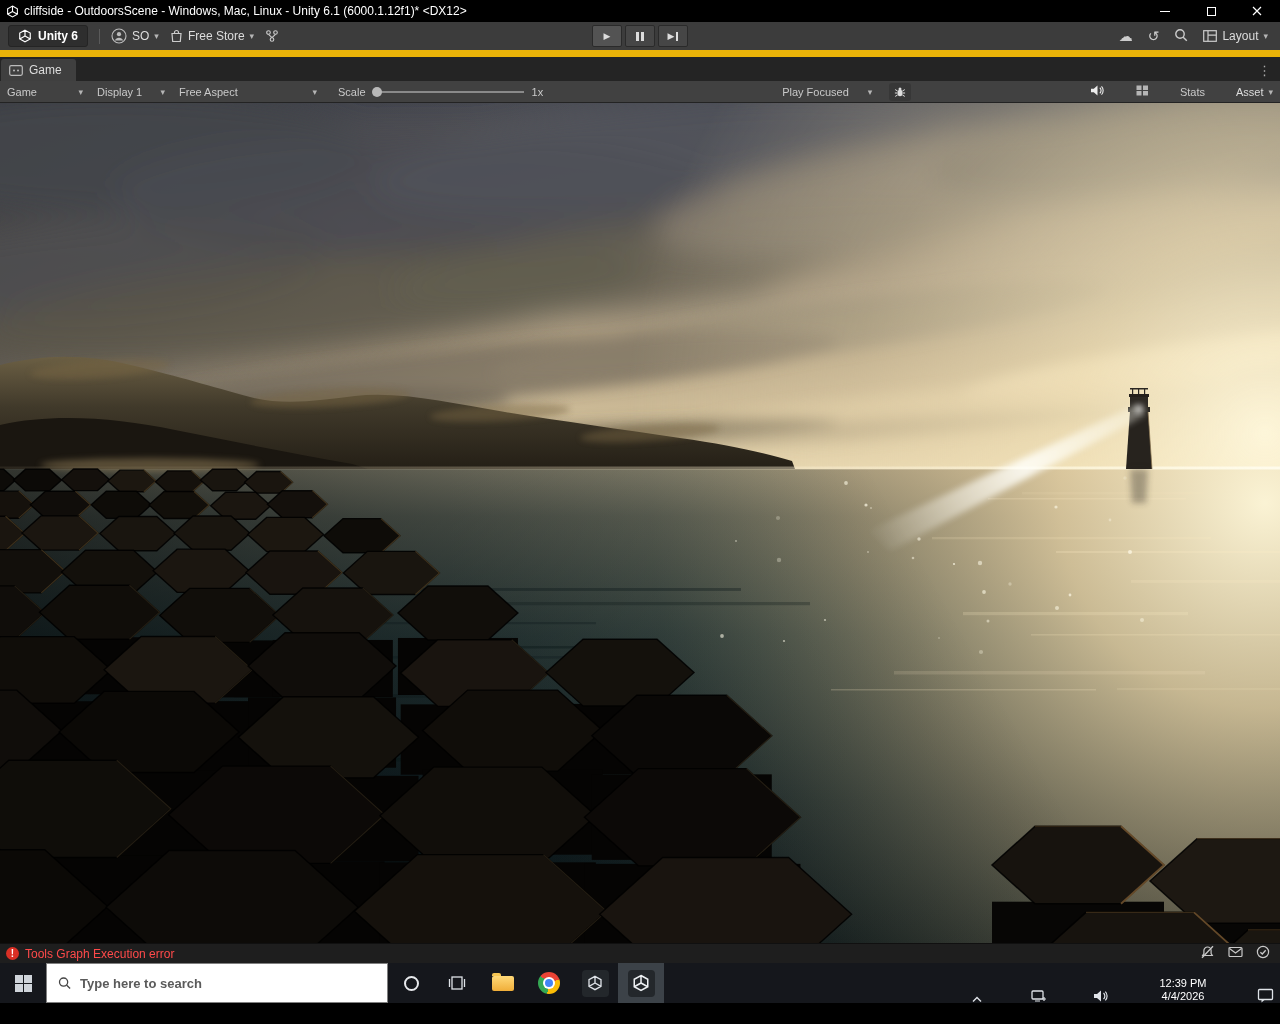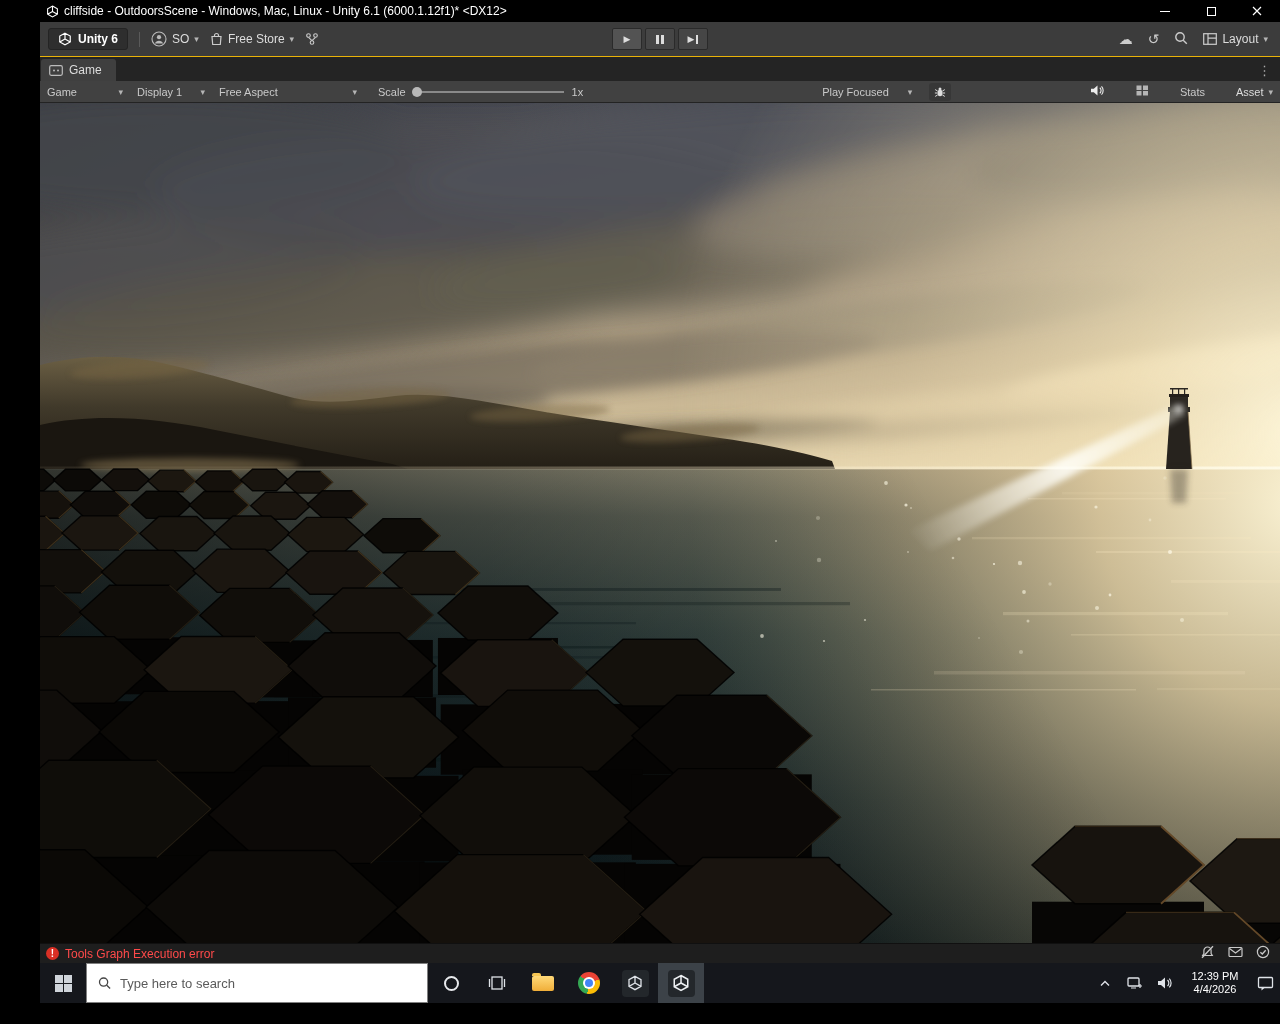--- a/index.html
+++ b/index.html
@@ -1,32 +1,32 @@
 <!DOCTYPE html>
 <html><head>
 <meta charset="utf-8">
 <style>
   *{box-sizing:border-box;margin:0;padding:0;}
   html,body{width:1280px;height:1024px;overflow:hidden;background:#000;font-family:"Liberation Sans",sans-serif;}
-  .app{width:1280px;height:1024px;display:flex;flex-direction:column;padding-left:40px;}
+  .app{width:1280px;height:1024px;display:flex;flex-direction:column;}
 
   
   .titlebar{flex:0 0 22px;background:#000;color:#fff;display:flex;align-items:center;font-size:12px;}
   .ticon{width:24px;display:flex;justify-content:center;align-items:center;}
   .winbtns{margin-left:auto;display:flex;height:100%;}
   .winbtn{width:46px;display:flex;align-items:center;justify-content:center;}
   .minbar{width:10px;height:1px;background:#fff;display:block;}
   .maxbox{width:9px;height:9px;border:1px solid #fff;display:block;}
 
   
   .menubar{flex:0 0 21px;background:#000;display:flex;align-items:center;color:#eee;font-size:12px;padding-left:6px;}
   .menu-item{padding:0 9px;height:100%;display:flex;align-items:center;cursor:default;}
 
   
-  .toolbar{flex:0 0 35px;background:#3c3c3c;border-bottom:1px solid #eab308;display:flex;align-items:center;position:relative;color:#ddd;font-size:12px;}
+  .toolbar{flex:0 0 35px;background:#3c3c3c;border-bottom:7px solid #eab308;display:flex;align-items:center;position:relative;color:#ddd;font-size:12px;}
   .tb-left{display:flex;align-items:center;gap:11px;margin-left:8px;}
   .unity-chip{display:flex;align-items:center;gap:6px;background:#2e2e2e;border:1px solid #242424;border-radius:3px;padding:3px 9px;font-weight:bold;color:#fff;}
   .tb-sep{width:1px;height:15px;background:#5a5a5a;}
   .tb-item{display:flex;align-items:center;gap:5px;color:#ddd;}
   .arrow{font-size:9px;color:#b5b5b5;}
   .transport{position:absolute;left:50%;top:50%;transform:translate(-50%,-50%);display:flex;gap:3px;}
   .tbtn{width:30px;height:22px;background:#464646;border:1px solid #2a2a2a;display:flex;align-items:center;justify-content:center;color:#ddd;font-size:9px;border-radius:2px;}
   .tbtn.play{background:#535353;}
   .pausebars{display:flex;gap:2px;}
   .pausebars i{width:3px;height:9px;background:#ddd;display:block;}
@@ -60,32 +60,32 @@
   .statusbar{flex:0 0 20px;background:#1e1e1e;border-top:1px solid #101010;display:flex;align-items:center;font-size:12px;}
   .err-row{display:flex;align-items:center;height:100%;}
   .err-ic{width:13px;height:13px;border-radius:50%;background:#d93025;color:#fff;font-size:10px;font-weight:bold;display:flex;align-items:center;justify-content:center;margin:0 6px;}
   .sb-right{margin-left:auto;display:flex;gap:13px;padding-right:10px;align-items:center;}
 
   
   .taskbar{flex:0 0 40px;background:#15171c;display:flex;align-items:stretch;}
   .tk-btn{width:46px;display:flex;align-items:center;justify-content:center;position:relative;}
   .tk-btn.active{background:#3c4248;}
   .search{width:342px;background:#fff;display:flex;align-items:center;gap:9px;padding:0 11px;border:1px solid #808080;}
-  .search input{border:none;outline:none;font-size:13px;color:#333;width:100%;font-family:inherit;background:transparent;}
+  .search input{border:none;outline:none;font-size:13px;color:#333;width:100%;font-family:inherit;background:transparent;font-weight:bold;}
   .search input::placeholder{color:#5a5a5a;}
   .start-grid{display:grid;grid-template-columns:8px 8px;grid-template-rows:8px 8px;gap:1px;}
   .start-grid i{background:#cfd4da;display:block;}
   .cortana{width:15px;height:15px;border:2px solid #e7e9ec;border-radius:50%;}
   .folder{width:22px;height:15px;background:linear-gradient(#ffd978,#f0ae39);border-radius:2px;position:relative;}
   .folder:before{content:"";position:absolute;top:-3px;left:0;width:9px;height:3px;background:#f6c654;border-radius:2px 2px 0 0;}
   .chrome{width:22px;height:22px;border-radius:50%;background:conic-gradient(from -50deg,#ea4335 0 33.3%,#fbbc05 0 66.6%,#34a853 0 100%);position:relative;}
   .chrome:before{content:"";position:absolute;inset:5px;background:#fff;border-radius:50%;}
   .chrome:after{content:"";position:absolute;inset:7px;background:#4285f4;border-radius:50%;}
   .appdark{width:27px;height:27px;background:#23272b;border-radius:4px;display:flex;align-items:center;justify-content:center;}
-  .tray{margin-left:auto;display:flex;align-items:center;}
+  .tray{margin-left:auto;display:flex;align-items:flex-end;gap:32px;}
   .tray .tk-btn{width:30px;}
   .clock{width:70px;display:flex;flex-direction:column;align-items:center;justify-content:center;color:#fff;font-size:11px;line-height:13px;}
   .action-btn{width:44px;}
 </style>
 </head>
 <body>
 
 <div class="app">
 
   <div class="titlebar">

